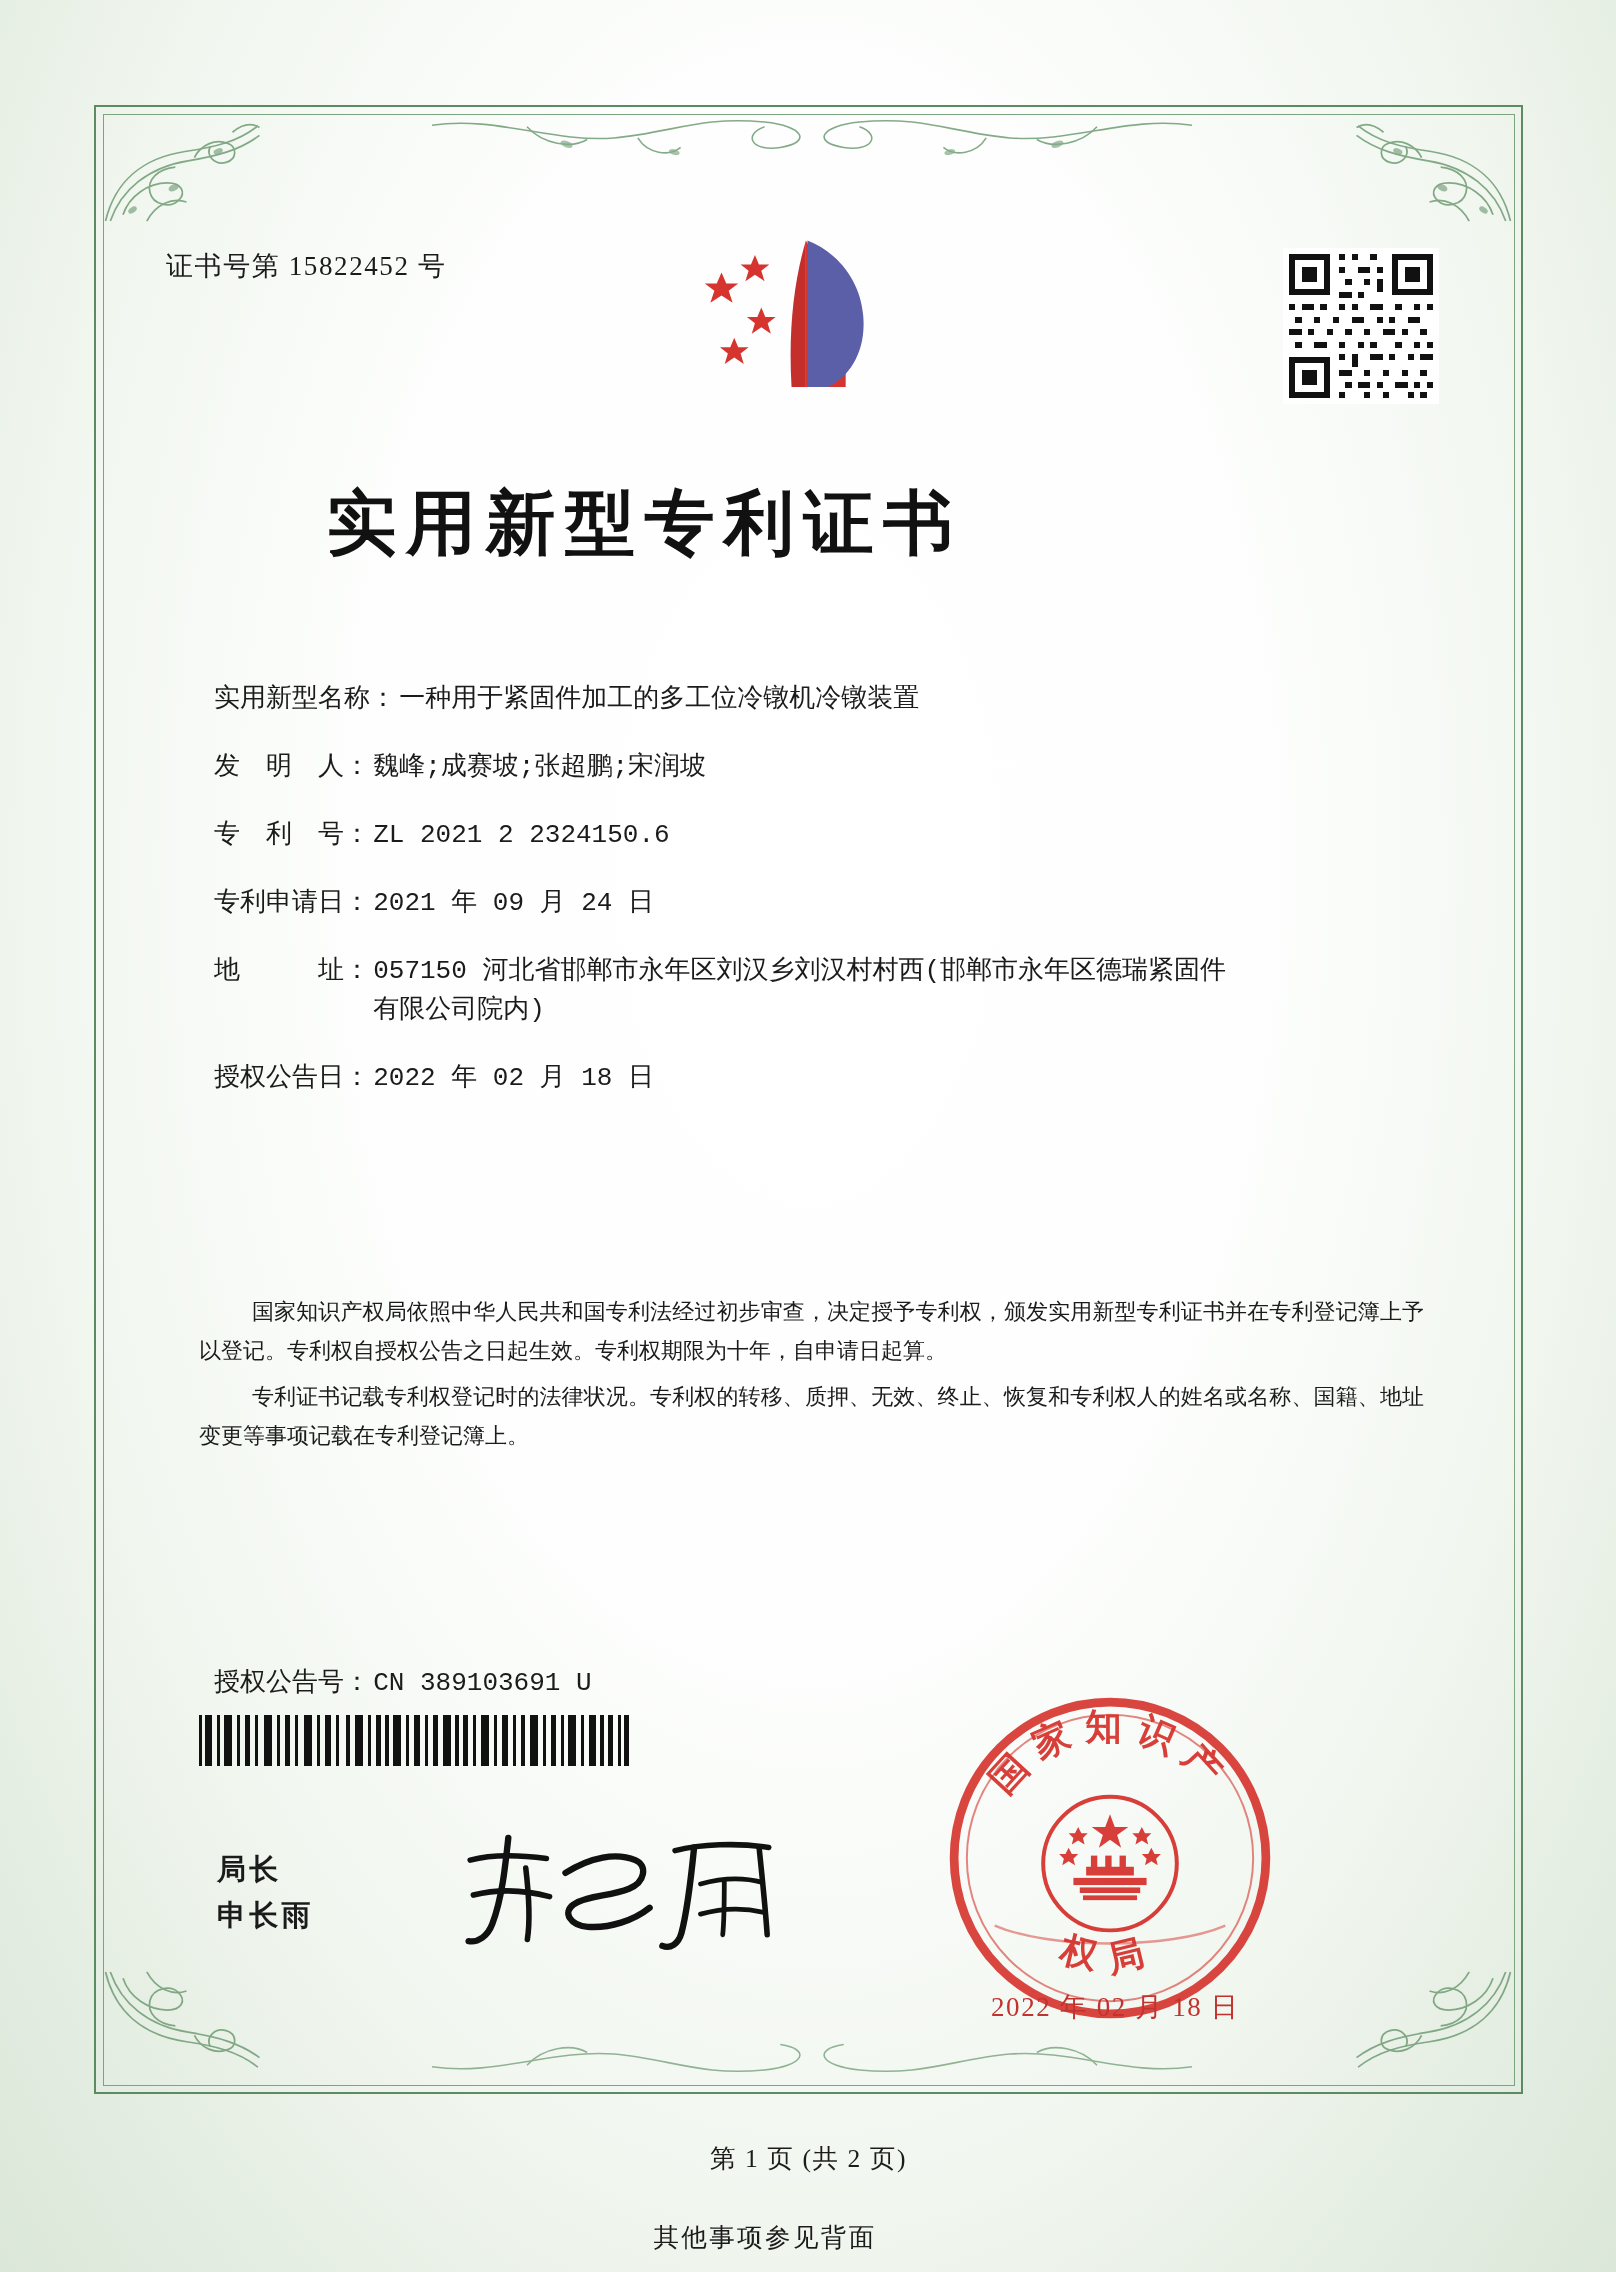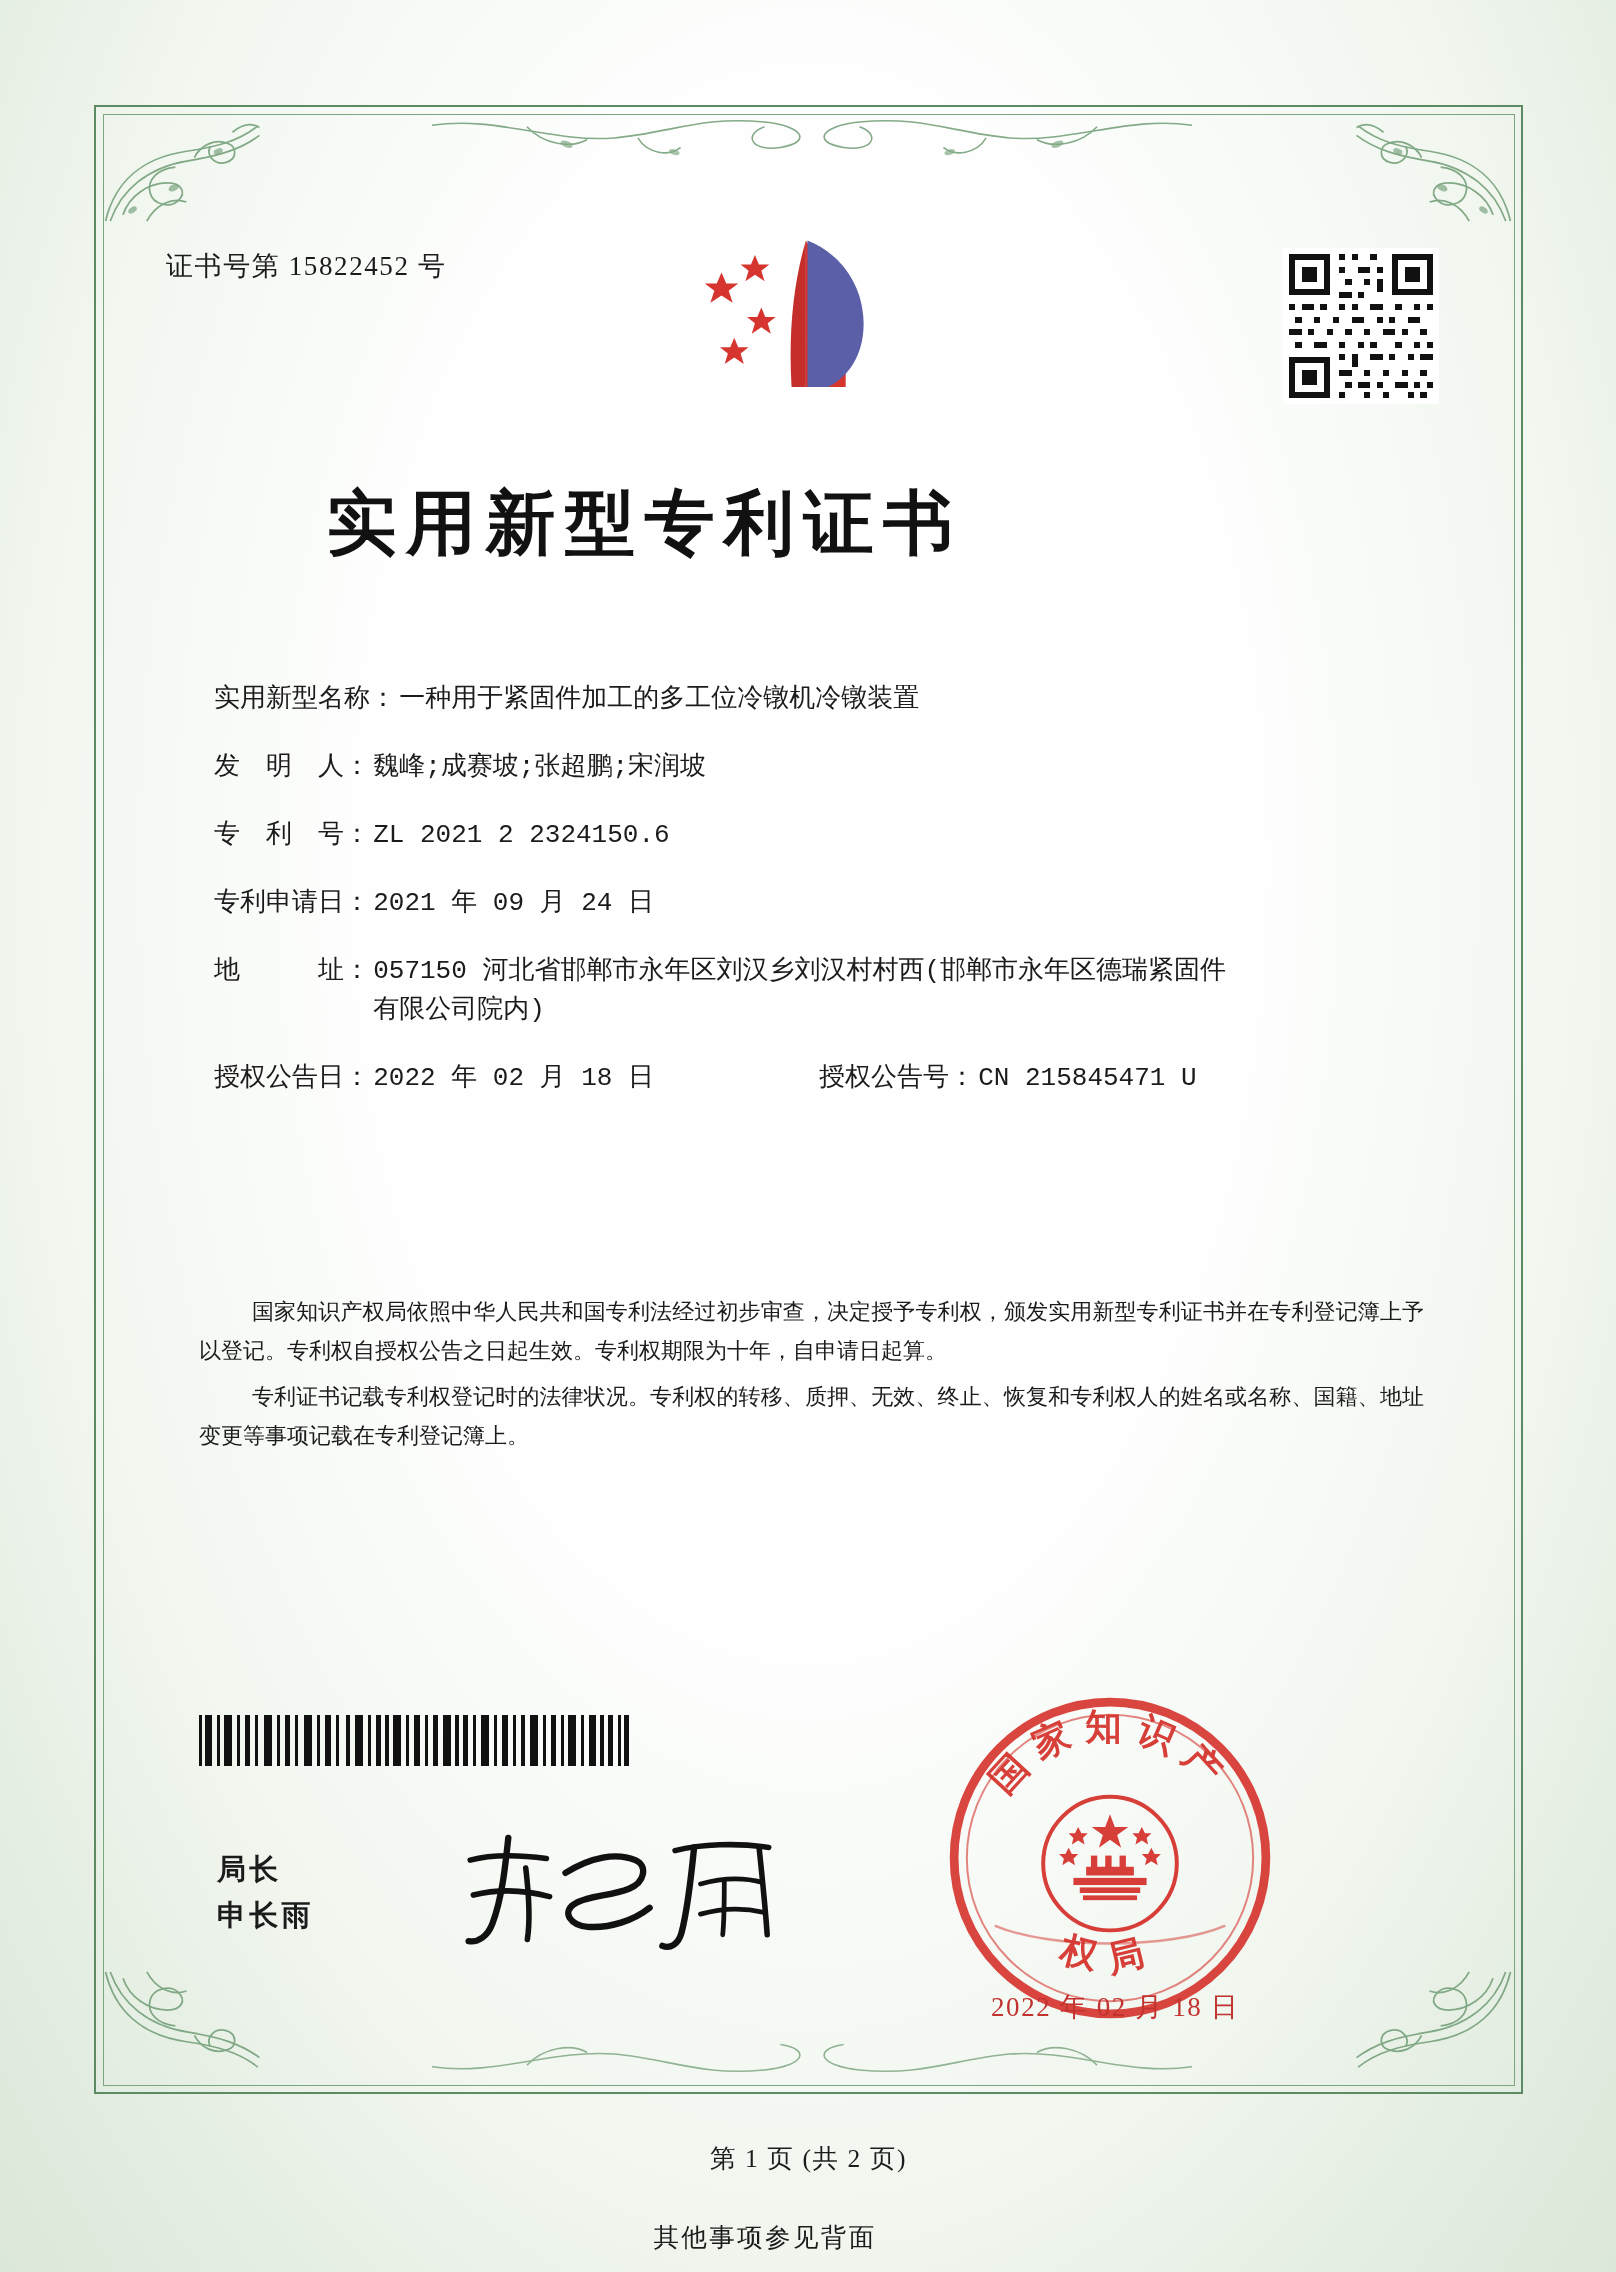--- a/index.html
+++ b/index.html
@@ -150,20 +150,21 @@
     font-size: 26px;
     padding-left: 3.2px;
   }
   .field-value.wrap {
     max-width: 859px;
   }
 
   .field-row.pair {
     display: flex;
     align-items: baseline;
+    flex-direction: column;
   }
   .pair-left {
     display: flex;
     flex: 0 0 605px;
   }
   .pair-right {
     display: flex;
     flex: 1 1 auto;
   }
 
@@ -477,21 +478,21 @@
       <span class="field-value wrap">057150 河北省邯郸市永年区刘汉乡刘汉村村西(邯郸市永年区德瑞紧固件有限公司院内)</span>
     </div>
 
     <div class="field-row pair">
       <span class="pair-left">
         <span class="field-label">授权公告日：</span>
         <span class="field-value">2022 年 02 月 18 日</span>
       </span>
       <span class="pair-right">
         <span class="field-label">授权公告号：</span>
-        <span class="field-value">CN 215845471 U</span>
+        <span class="field-value">CN 389103691 U</span>
       </span>
     </div>
 
   </div>
 
   <div class="body-text">
     <p>国家知识产权局依照中华人民共和国专利法经过初步审查，决定授予专利权，颁发实用新型专利证书并在专利登记簿上予以登记。专利权自授权公告之日起生效。专利权期限为十年，自申请日起算。</p>
     <p>专利证书记载专利权登记时的法律状况。专利权的转移、质押、无效、终止、恢复和专利权人的姓名或名称、国籍、地址变更等事项记载在专利登记簿上。</p>
   </div>
 

